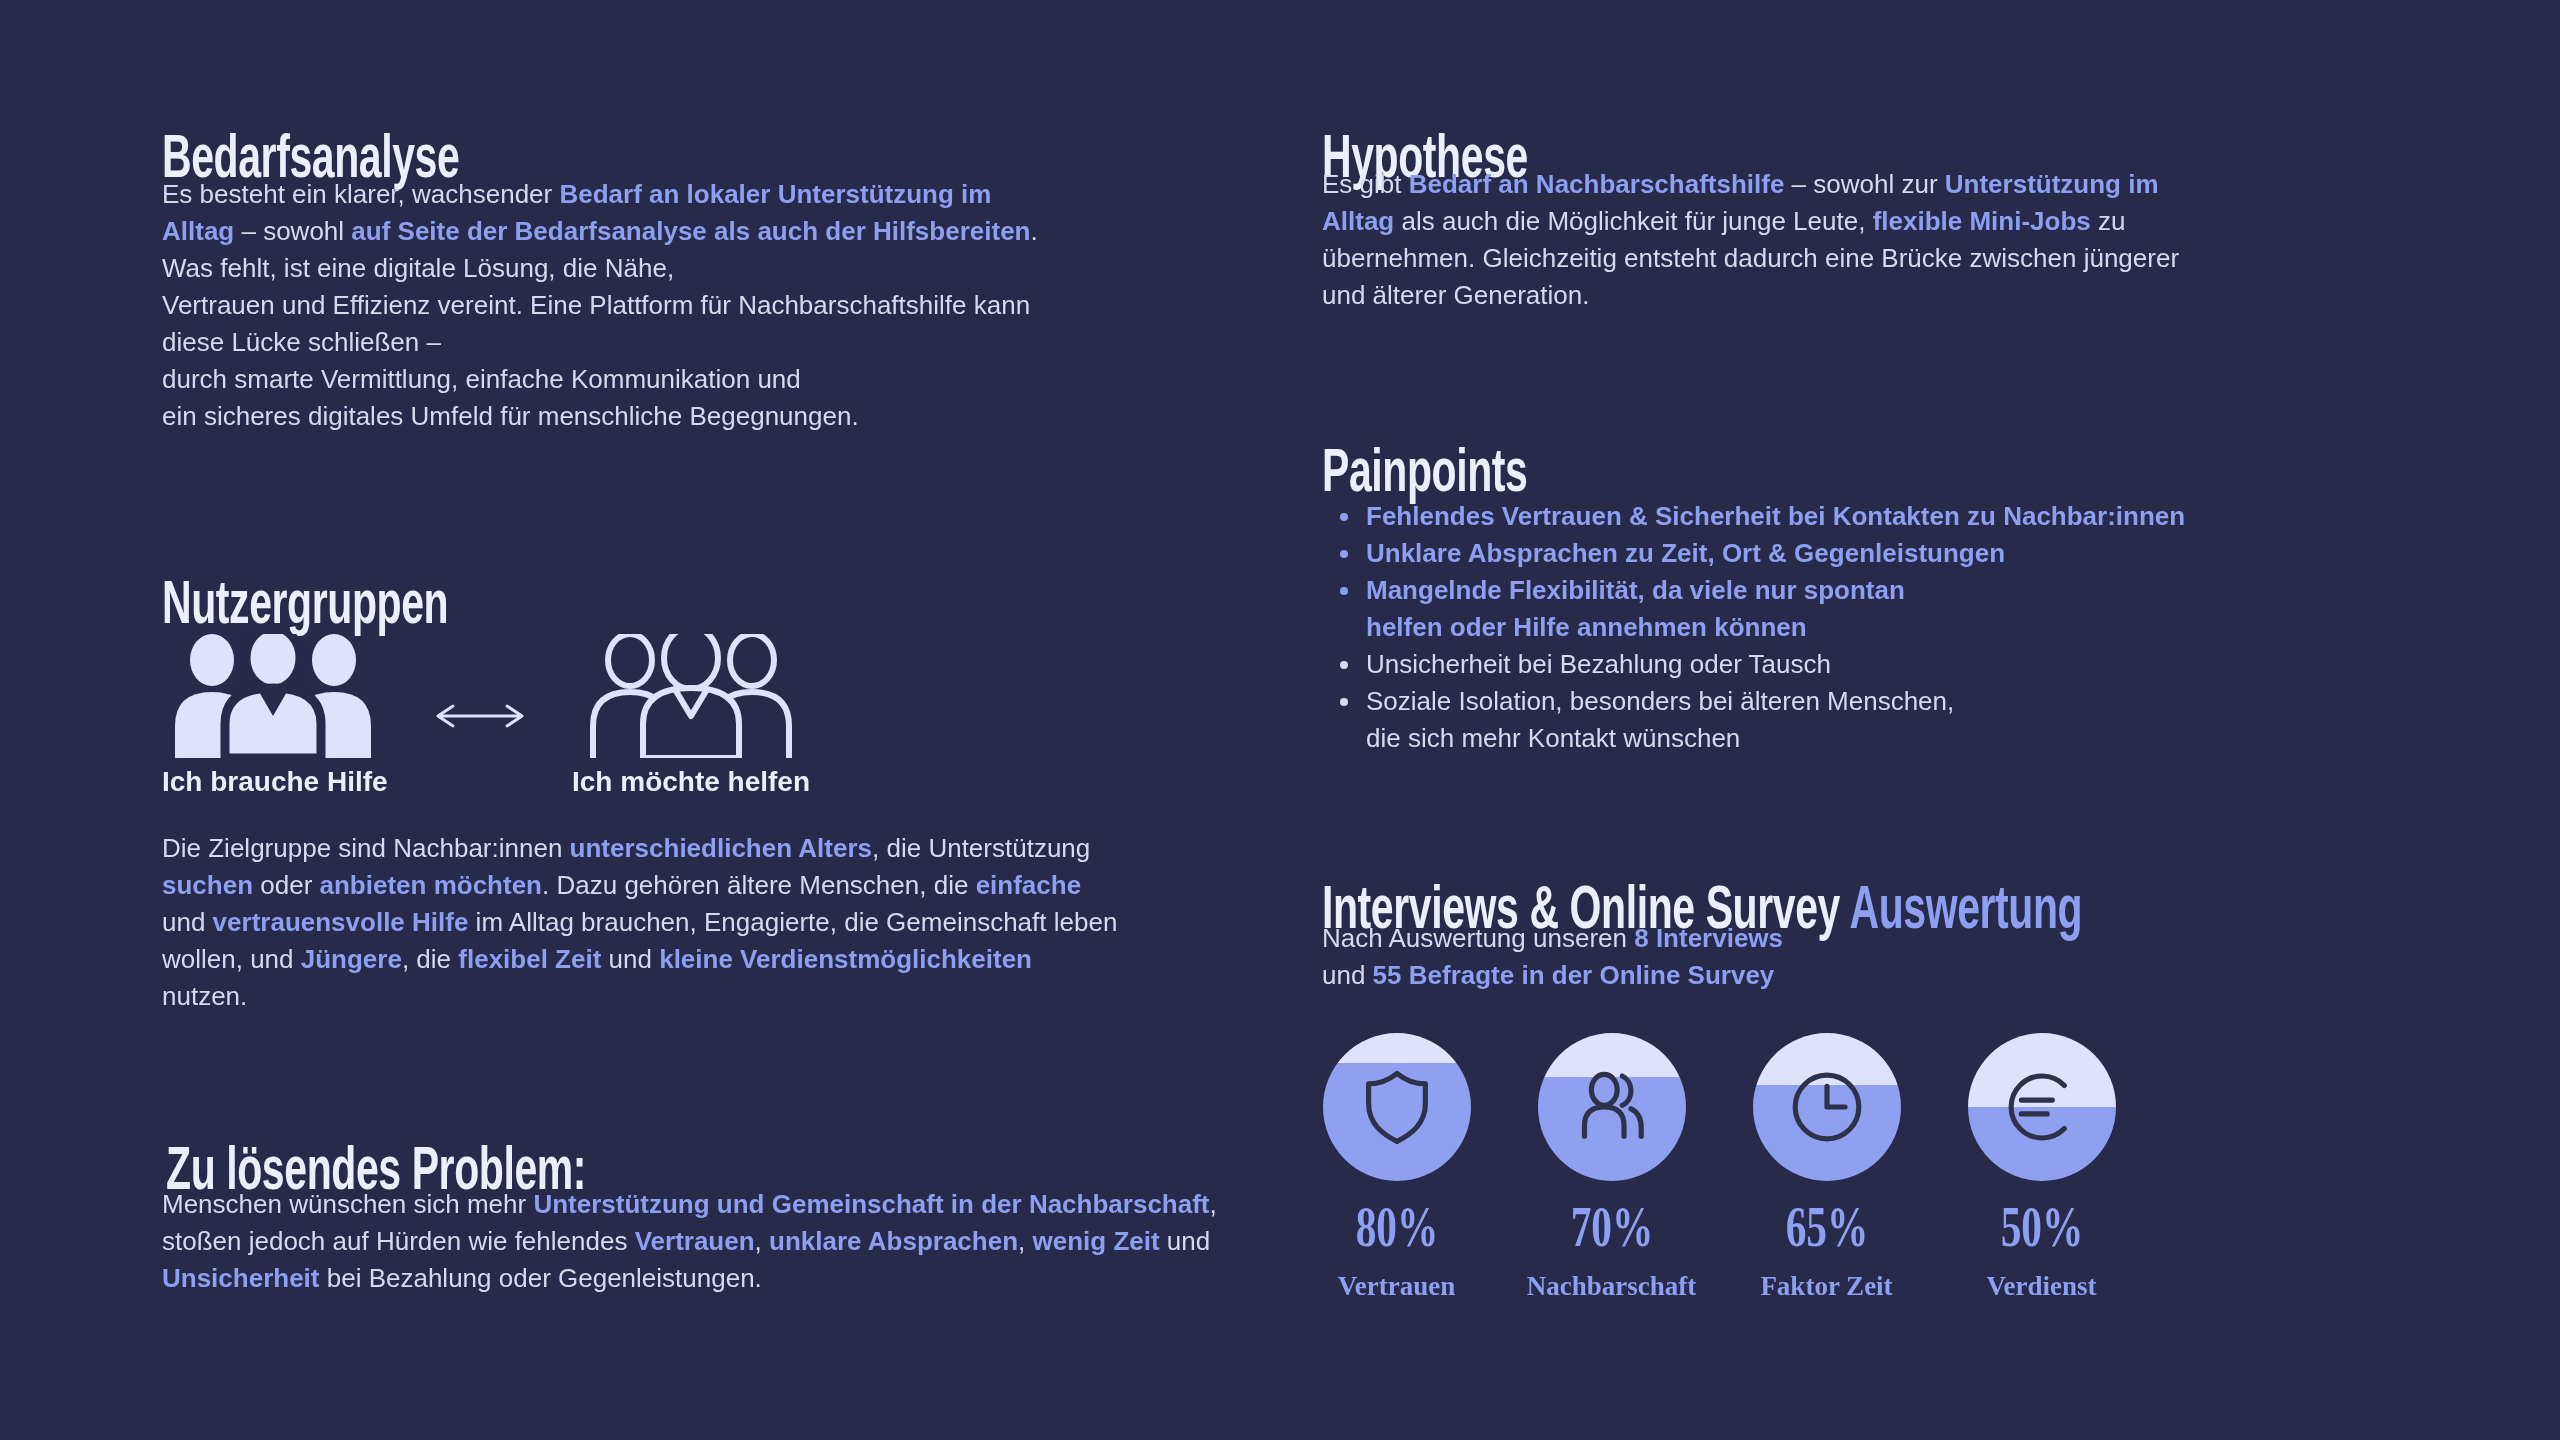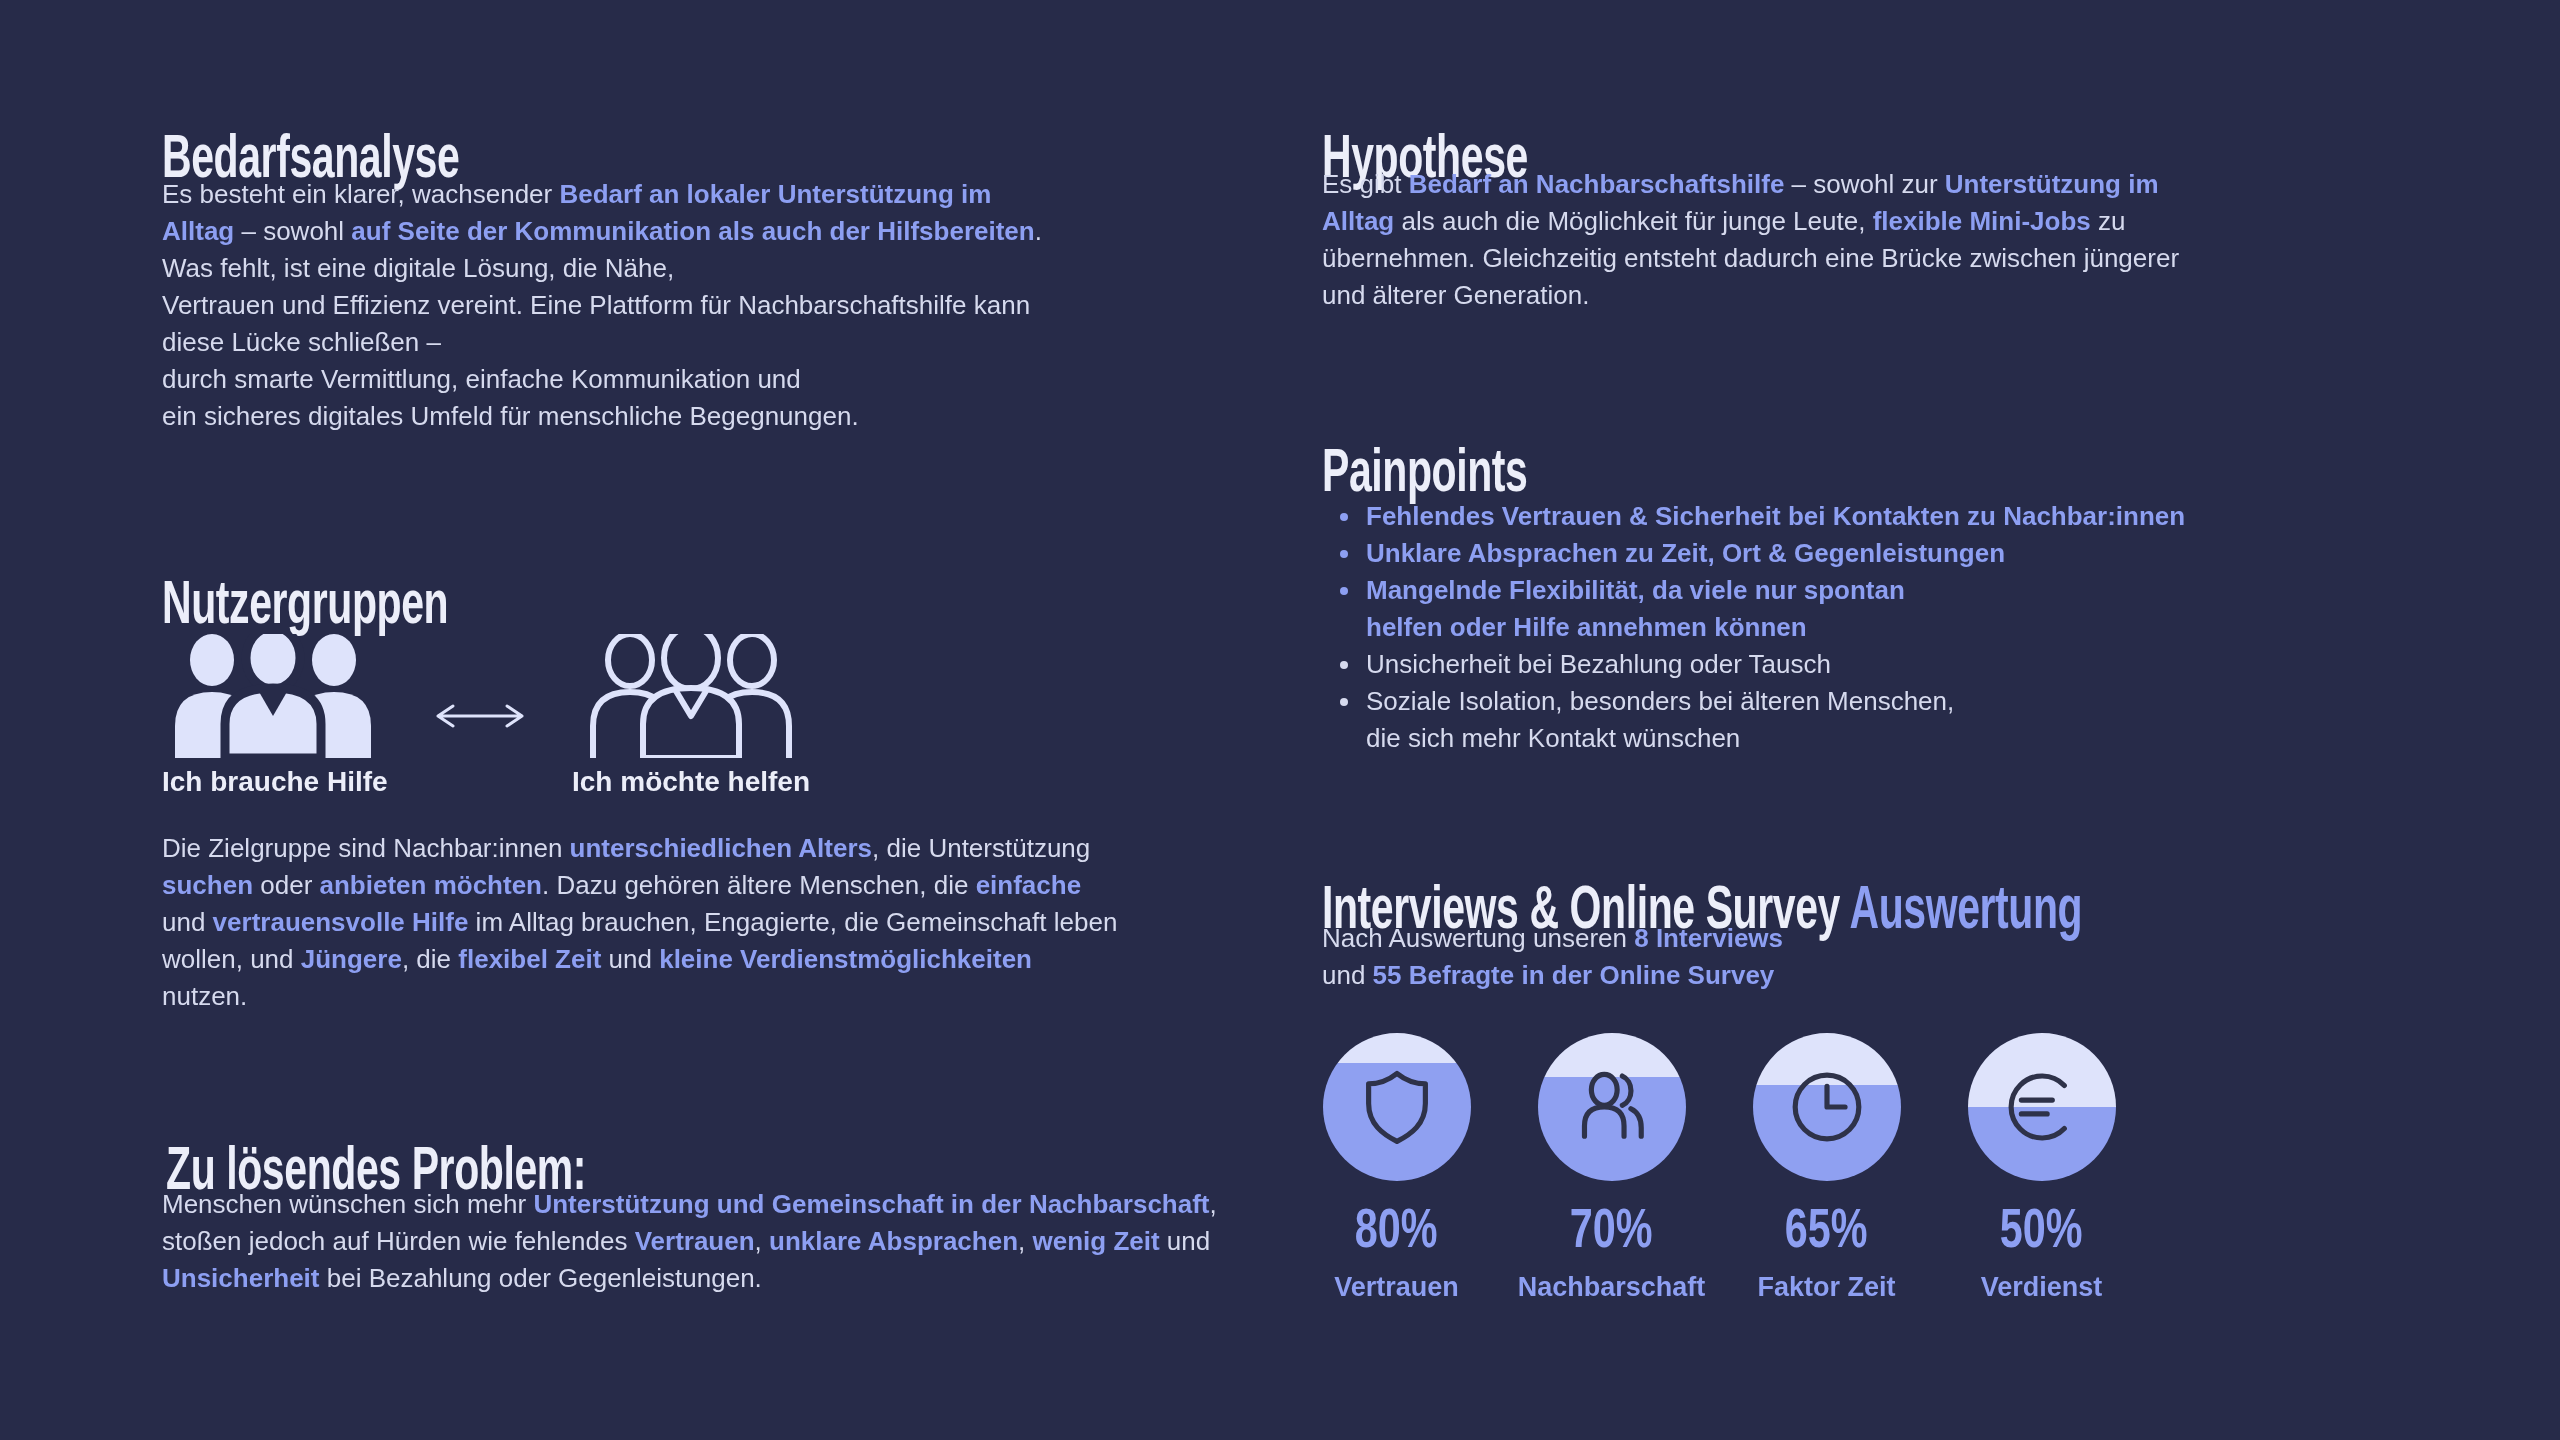--- a/index.html
+++ b/index.html
@@ -23,21 +23,21 @@
   
   .pain-list{position:absolute;list-style:none;margin:12px;padding:0;font-size:26px;line-height:37px;width:900px;}
   .pain-list li{position:relative;padding-left:32px;white-space:pre-wrap;}
   .pain-list li::before{content:"";position:absolute;left:6px;top:15px;width:8px;height:8px;border-radius:50%;background:var(--text);}
   .pain-list li.pp-accent::before{background:var(--accent);}
   
   .icon-abs{position:absolute;}
   .group-label{position:absolute;font-size:28px;font-weight:700;color:var(--heading);white-space:nowrap;}
   
   .stats{position:absolute;display:flex;}
-  .stat{width:215px;display:flex;flex-direction:column;align-items:center;}
+  .stat{width:215px;display:flex;flex-direction:column;align-items:center;font-family:Liberation Serif, serif;}
   .stat-circle{
     width:148px;height:148px;border-radius:50%;
     background:linear-gradient(to bottom,var(--circle-light) calc(100% - var(--p,50%)),var(--circle-mid) calc(100% - var(--p,50%)));
     display:flex;align-items:center;justify-content:center;
   }
   .stat-pct{margin-top:24px;font-size:47px;font-weight:700;color:var(--accent);}
   .stat-pct .stretch{display:inline-block;transform:scale(0.88,1.2);transform-origin:center bottom;}
   .stat-label{margin-top:12px;font-size:27px;font-weight:700;color:var(--accent);text-align:center;}
   
   .st{stroke:var(--icon-stroke);stroke-width:6;fill:none;stroke-linecap:round;stroke-linejoin:round;}
@@ -47,21 +47,21 @@
 </style>
 </head>
 <body>
 
 <div class="slide">
 
   <h2 class="h-display" style="left:162px;top:92px;">
     <span class="stretch">Bedarfsanalyse</span>
   </h2>
   <div class="para" style="left:162px;top:176px;width:1060px;"><span class="seg">Es besteht ein klarer, wachsender </span><span class="seg seg-b">Bedarf an lokaler Unterstützung im
-Alltag</span><span class="seg"> – sowohl </span><span class="seg seg-b">auf Seite der Kommunikation als auch der Hilfsbereiten</span><span class="seg">.
+Alltag</span><span class="seg"> – sowohl </span><span class="seg seg-b">auf Seite der Bedarfsanalyse als auch der Hilfsbereiten</span><span class="seg">.
 Was fehlt, ist eine digitale Lösung, die Nähe,
 Vertrauen und Effizienz vereint. Eine Plattform für Nachbarschaftshilfe kann
 diese Lücke schließen –
 durch smarte Vermittlung, einfache Kommunikation und
 ein sicheres digitales Umfeld für menschliche Begegnungen.</span></div>
 
   <h2 class="h-display" style="left:162px;top:538px;">
     <span class="stretch">Nutzergruppen</span>
   </h2>
 

